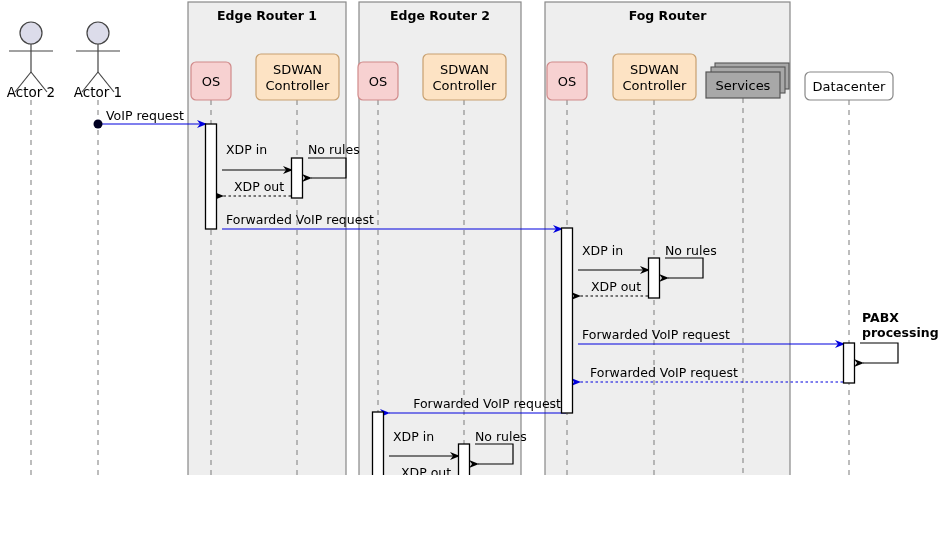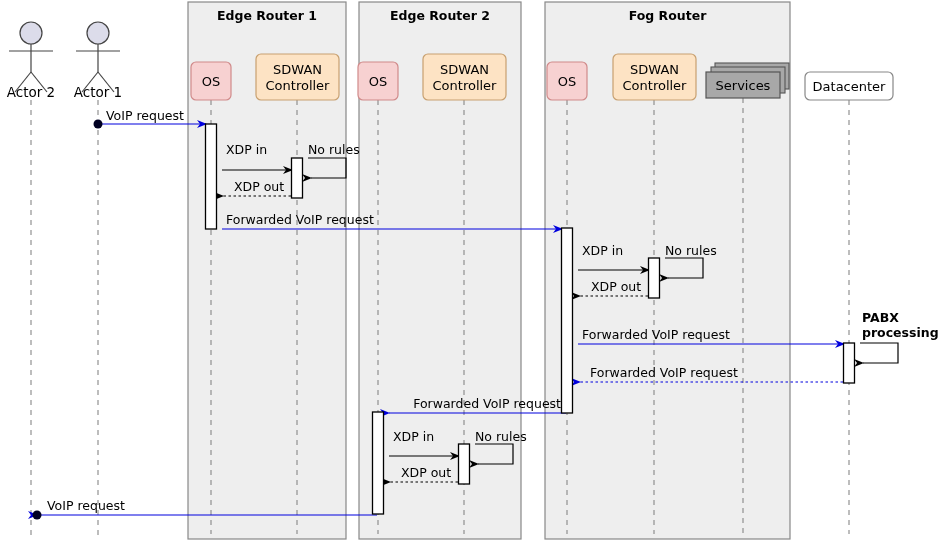--- a/index.html
+++ b/index.html
@@ -1,17 +1,17 @@
 <!DOCTYPE html>
 <html><head>
 <meta charset="utf-8">
 <style>
   html,body{margin:0;padding:0;background:#ffffff;}
   body{font-family:"DejaVu Sans","Liberation Sans",sans-serif;}
-  #canvas{position:relative;width:947px;height:547px;background:#ffffff;overflow:hidden;}
+  #canvas{position:relative;width:947px;height:475px;background:#ffffff;overflow:hidden;}
   svg#diagram{position:absolute;left:0;top:0;width:947px;height:547px;}
   .grp-title{font-weight:bold;font-size:12.5px;fill:#000;}
   .part-label{font-size:13px;fill:#000;}
   .actor-label{font-size:13.5px;fill:#000;}
   .msg-label{font-size:12.5px;fill:#000;}
   .msg-label-bold{font-size:12.5px;fill:#000;font-weight:bold;}
   text{font-family:"DejaVu Sans","Liberation Sans",sans-serif;dominant-baseline:alphabetic;}
 </style>
 </head>
 <body>

